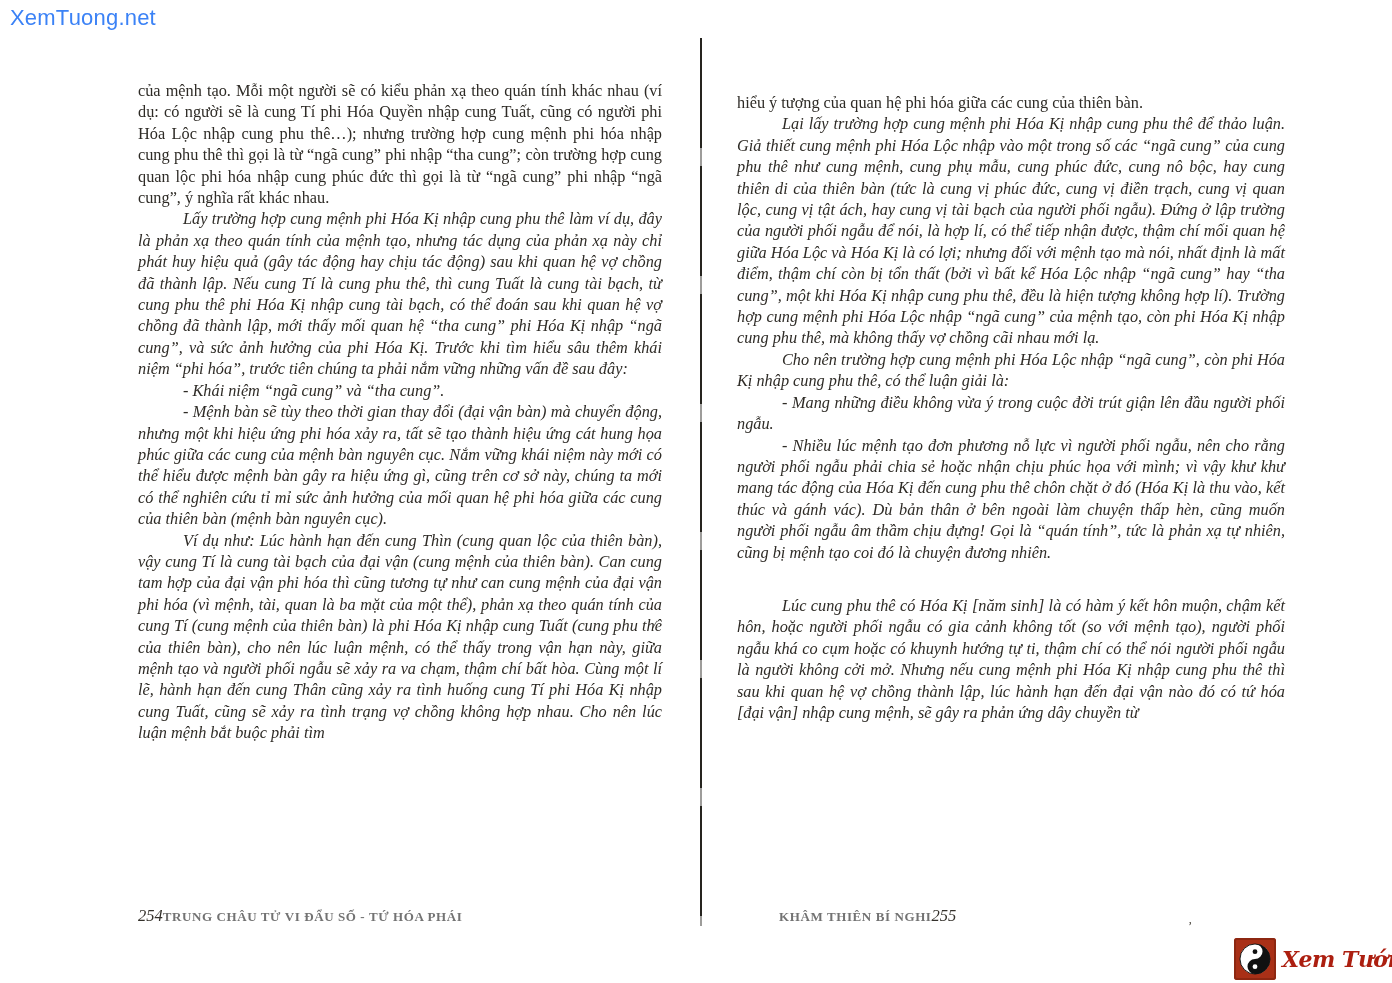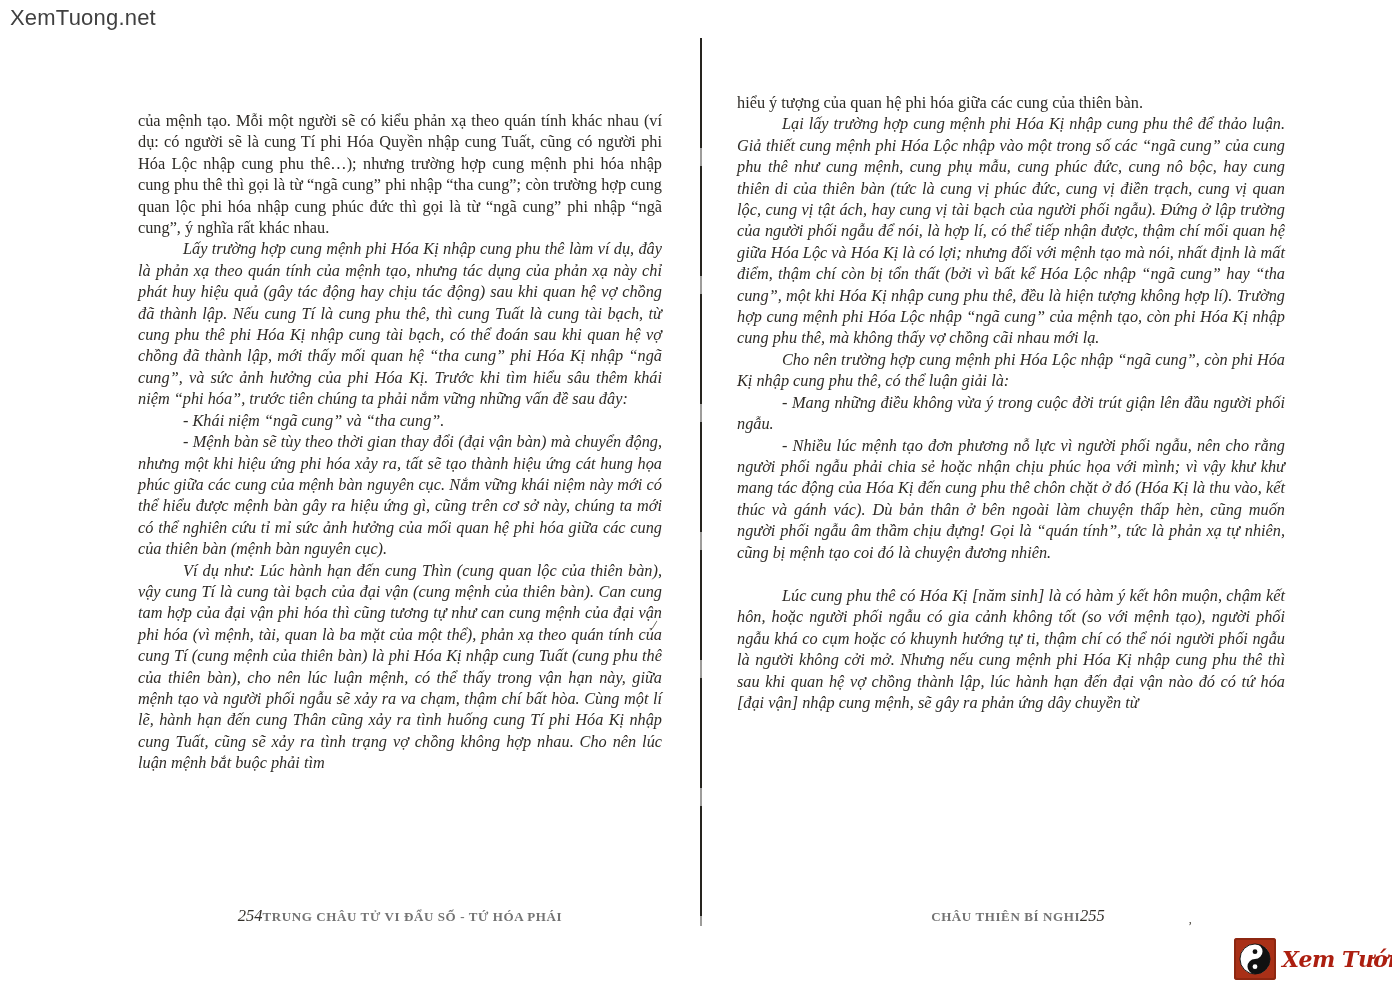--- a/index.html
+++ b/index.html
@@ -17,21 +17,21 @@
   }
 
   
   .watermark-top {
     position: absolute;
     left: 10px;
     top: 5px;
     font-family: "Liberation Sans", "DejaVu Sans", sans-serif;
     font-size: 22px;
     font-weight: 500;
-    color: #404040;
+    color: #3b82f6;
     letter-spacing: 0.2px;
   }
 
   
   .gutter-line {
     position: absolute;
     left: 700px;
     top: 38px;
     width: 2px;
     height: 888px;
@@ -43,33 +43,33 @@
   }
 
   
   .page {
     position: absolute;
     font-size: 16.3px;
     line-height: 21.4px;
     text-align: justify;
     color: #2e2b26;
   }
-  .page.left  { left: 138px; top: 110px;  width: 524px; }
+  .page.left  { left: 138px; top: 80px;  width: 524px; }
   .page.right { left: 737px; top: 92px;  width: 548px; }
 
   .para { margin: 0; }
   .para.indent { text-indent: 45px; font-style: italic; }
-  .para.gap { margin-top: 22px; }
+  .para.gap { margin-top: 32px; }
 
   
   .footer {
     position: absolute;
     top: 906px;
     display: flex;
-    justify-content: center;
+    justify-content: flex-start;
     align-items: baseline;
   }
   .footer.fl { left: 138px; width: 524px; }
   .footer.fr { left: 737px; width: 520px; padding-left: 42px; box-sizing: border-box; }
   .pagenum {
     font-style: italic;
     font-size: 16.5px;
     color: #34312b;
   }
   .running-title {
@@ -146,21 +146,21 @@
   <div class="page right">
     <p class="para">hiểu ý tượng của quan hệ phi hóa giữa các cung của thiên bàn.</p>
     <p class="para indent">Lại lấy trường hợp cung mệnh phi Hóa Kị nhập cung phu thê để thảo luận. Giả thiết cung mệnh phi Hóa Lộc nhập vào một trong số các “ngã cung” của cung phu thê như cung mệnh, cung phụ mẫu, cung phúc đức, cung nô bộc, hay cung thiên di của thiên bàn (tức là cung vị phúc đức, cung vị điền trạch, cung vị quan lộc, cung vị tật ách, hay cung vị tài bạch của người phối ngẫu). Đứng ở lập trường của người phối ngẫu để nói, là hợp lí, có thể tiếp nhận được, thậm chí mối quan hệ giữa Hóa Lộc và Hóa Kị là có lợi; nhưng đối với mệnh tạo mà nói, nhất định là mất điểm, thậm chí còn bị tổn thất (bởi vì bất kể Hóa Lộc nhập “ngã cung” hay “tha cung”, một khi Hóa Kị nhập cung phu thê, đều là hiện tượng không hợp lí). Trường hợp cung mệnh phi Hóa Lộc nhập “ngã cung” của mệnh tạo, còn phi Hóa Kị nhập cung phu thê, mà không thấy vợ chồng cãi nhau mới lạ.</p>
     <p class="para indent">Cho nên trường hợp cung mệnh phi Hóa Lộc nhập “ngã cung”, còn phi Hóa Kị nhập cung phu thê, có thể luận giải là:</p>
     <p class="para indent">- Mang những điều không vừa ý trong cuộc đời trút giận lên đầu người phối ngẫu.</p>
     <p class="para indent">- Nhiều lúc mệnh tạo đơn phương nỗ lực vì người phối ngẫu, nên cho rằng người phối ngẫu phải chia sẻ hoặc nhận chịu phúc họa với mình; vì vậy khư khư mang tác động của Hóa Kị đến cung phu thê chôn chặt ở đó (Hóa Kị là thu vào, kết thúc và gánh vác). Dù bản thân ở bên ngoài làm chuyện thấp hèn, cũng muốn người phối ngẫu âm thầm chịu đựng! Gọi là “quán tính”, tức là phản xạ tự nhiên, cũng bị mệnh tạo coi đó là chuyện đương nhiên.</p>
     <p class="para indent gap">Lúc cung phu thê có Hóa Kị [năm sinh] là có hàm ý kết hôn muộn, chậm kết hôn, hoặc người phối ngẫu có gia cảnh không tốt (so với mệnh tạo), người phối ngẫu khá co cụm hoặc có khuynh hướng tự ti, thậm chí có thể nói người phối ngẫu là người không cởi mở. Nhưng nếu cung mệnh phi Hóa Kị nhập cung phu thê thì sau khi quan hệ vợ chồng thành lập, lúc hành hạn đến đại vận nào đó có tứ hóa [đại vận] nhập cung mệnh, sẽ gây ra phản ứng dây chuyền từ</p>
   </div>
 
   <div class="footer fr">
-    <span class="running-title">CHÂU THIÊN BÍ NGHI</span>
+    <span class="running-title">KHÂM THIÊN BÍ NGHI</span>
     <span class="pagenum">255</span>
   </div>
 
   <div class="logo-banner">
     <span class="logo-square">
       <svg viewBox="0 0 100 100" width="32" height="32" aria-hidden="true">
         <circle cx="50" cy="50" r="47" fill="#ffffff" stroke="#111111" stroke-width="3"></circle>
         <path d="M50 3 a47 47 0 0 1 0 94 a23.5 23.5 0 0 1 0 -47 a23.5 23.5 0 0 0 0 -47 Z" fill="#111111"></path>
         <circle cx="50" cy="27" r="7.5" fill="#111111"></circle>
         <circle cx="50" cy="74" r="7.5" fill="#ffffff"></circle>

